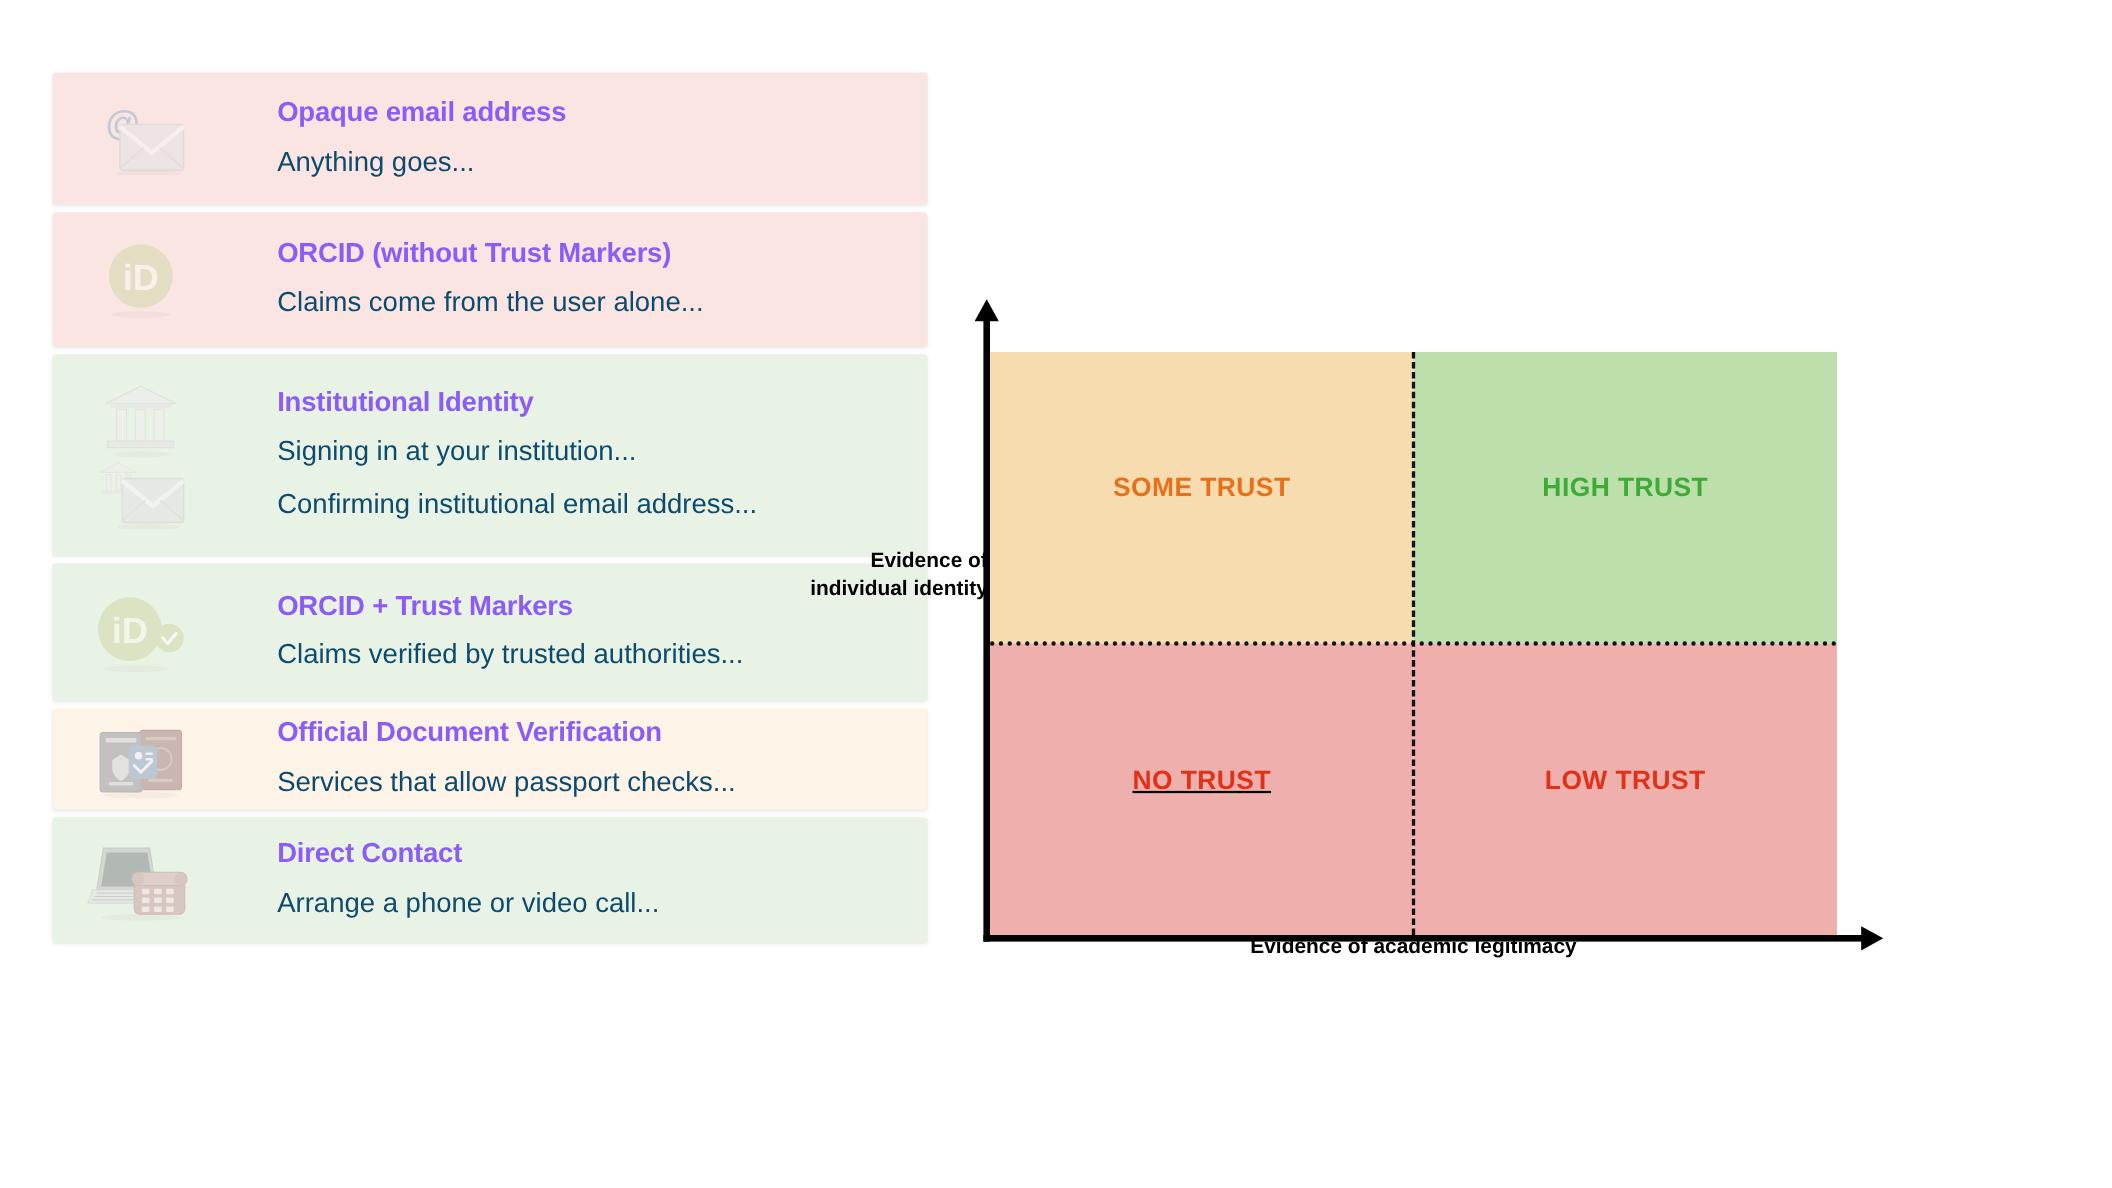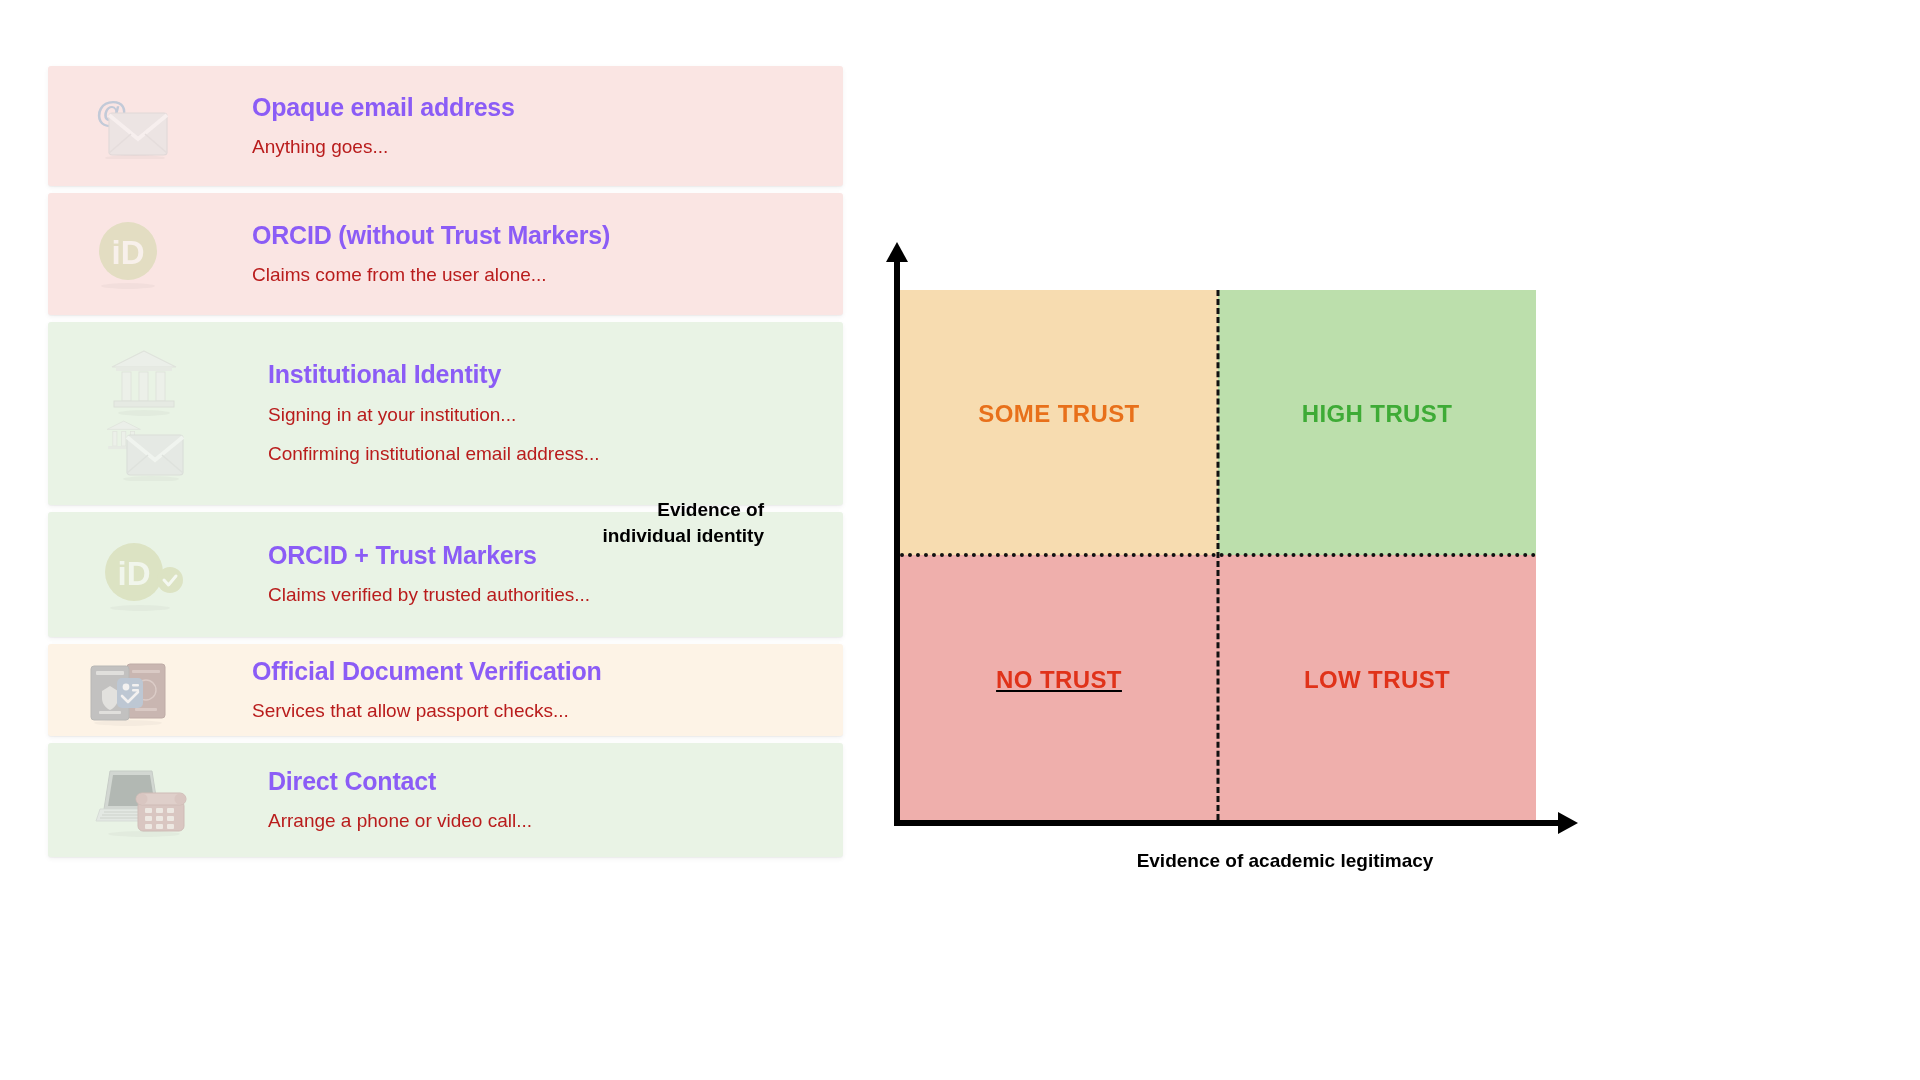--- a/index.html
+++ b/index.html
@@ -33,21 +33,21 @@
     padding: 0 0 0 0;
     border-radius: 3px;
     box-shadow: 0 2px 5px rgba(0,0,0,.055), 0 1px 1px rgba(0,0,0,.035);
     display: flex;
     align-items: center;
     margin-bottom: 7px;
     overflow: hidden;
   }
 
   .card.pink    { background: #fae5e3; }
-  .card.green   { background: #e9f3e5; padding-left: 16px; }
+  .card.green   { background: #e9f3e5; }
   .card.cream   { background: #fdf3e6; }
 
   .card-icons {
     width: 160px;
     min-width: 160px;
     display: flex;
     flex-direction: column;
     align-items: center;
     justify-content: center;
     gap: 6px;
@@ -62,23 +62,23 @@
   .card-title {
     font-size: 25px;
     font-weight: bold;
     color: #8b5cf6;
     letter-spacing: -0.2px;
     line-height: 1.25;
     margin-bottom: 10px;
   }
 
   .card-desc {
-    font-size: 19px;
+    font-size: 25px;
     font-weight: 400;
-    color: #b91c1c;
+    color: #0c4a6e;
     line-height: 1.45;
   }
   .card-desc + .card-desc { margin-top: 12px; }
 
   
   .h-opaque  { height: 120px; }
   .h-orcid   { height: 122px; }
   .h-inst    { height: 183px; }
   .h-orcidtm { height: 125px; }
   .h-docs    { height: 92px; }
@@ -91,22 +91,23 @@
 
   
   #quadrant-wrap {
     position: absolute;
     left: 900px;
     top: 290px;
   }
 
   #quadrant {
     position: relative;
-    width: 636px;
+    width: 770px;
     height: 530px;
+    margin-top: 30px;
   }
 
   .quad {
     position: absolute;
     width: 50%;
     height: 50%;
     display: flex;
     align-items: center;
     justify-content: center;
   }

